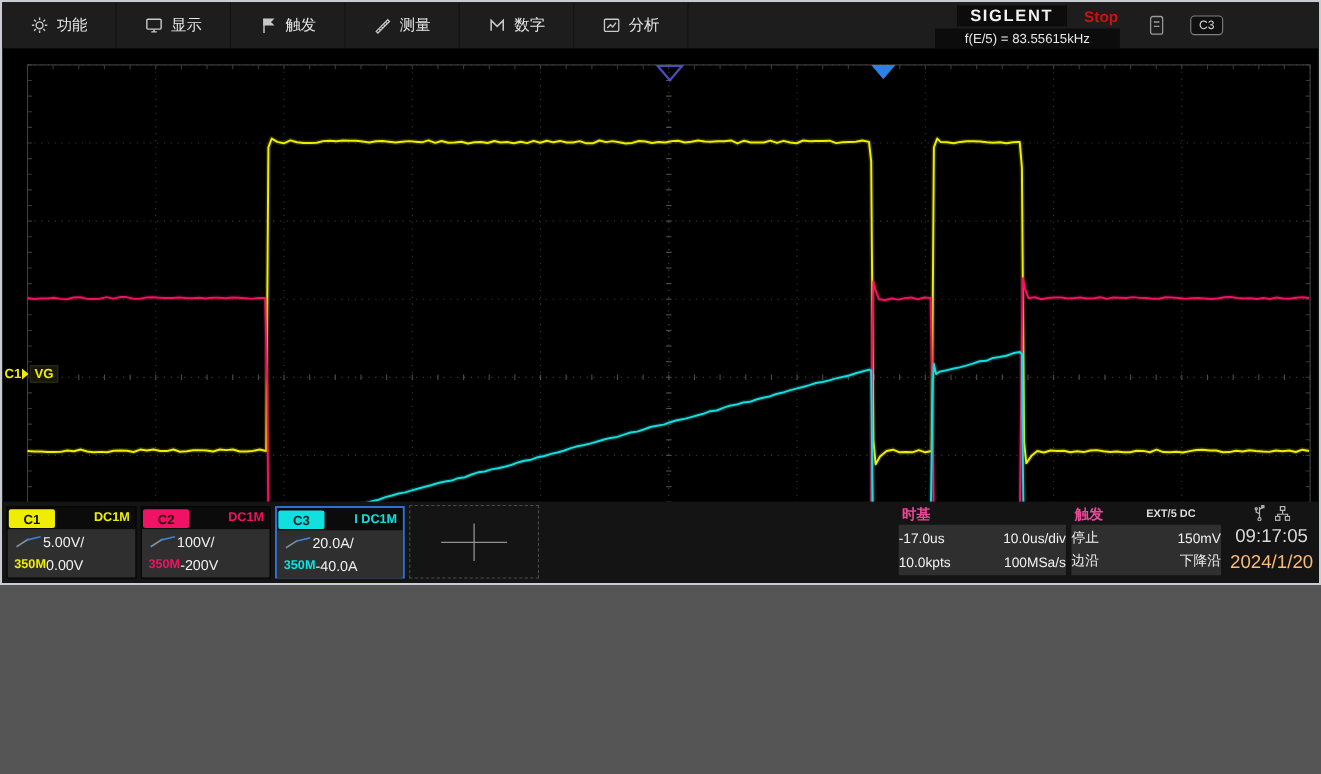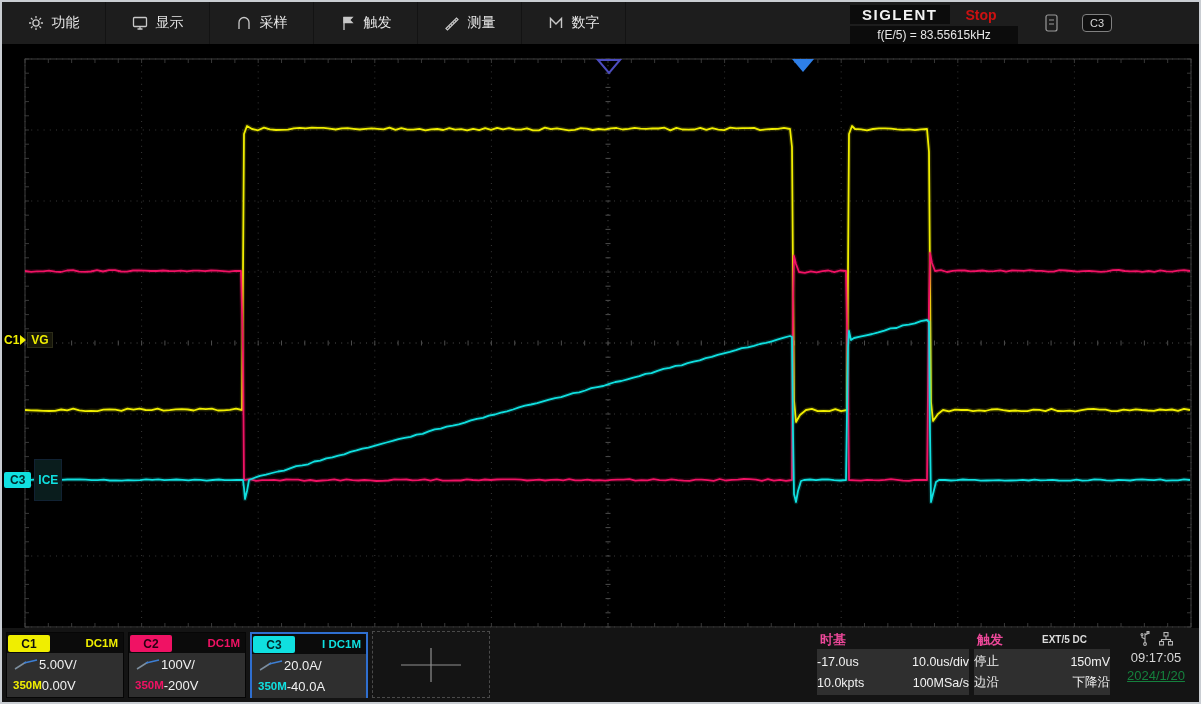--- a/index.html
+++ b/index.html
@@ -1,23 +1,23 @@
 <!DOCTYPE html>
 <html><head>
 <meta charset="utf-8">
 <style>
   html,body{margin:0;padding:0;background:#555;}
   *{box-sizing:border-box;font-family:"Liberation Sans","DejaVu Sans",sans-serif;}
-  .frame{position:relative;width:1201px;height:704px;background:#000;border:2px solid #c9cdd2;overflow:hidden;}
+  .frame{position:relative;width:1201px;height:532px;background:#000;border:2px solid #c9cdd2;overflow:hidden;}
   
   .topbar{position:absolute;left:0;top:0;width:1197px;height:42px;background:#1d1d1d;display:flex;align-items:stretch;z-index:3;}
   .menu-item{width:104px;display:flex;align-items:center;justify-content:center;gap:8px;color:#e6e6e6;font-size:14px;border-right:1px solid #131313;cursor:default;}
   .menu-item svg{flex:0 0 auto;}
   .brand-block{position:absolute;left:848px;top:3px;width:172px;z-index:4;}
-  .brand-row{display:flex;align-items:center;}
+  .brand-row{display:flex;align-items:center;margin-left:20px;}
   .brand-logo{background:#0c0c0c;color:#f2f2f2;font-weight:bold;font-size:15px;letter-spacing:1.5px;padding:1px 12px;}
   .run-state{color:#cc1111;font-weight:bold;font-size:14px;margin-left:16px;}
   .freq-box{margin-top:2px;background:#0c0c0c;color:#e8e8e8;font-size:12px;text-align:center;padding:2px 20px;width:168px;}
   .battery{position:absolute;left:1043px;top:11px;z-index:4;}
   .dev-badge{position:absolute;left:1080px;top:12px;z-index:4;border:1px solid #808080;border-radius:4px;color:#d8d8d8;font-size:11px;line-height:16px;padding:0 7px;background:#101010;}
   
   .ch-marker{position:absolute;z-index:2;display:flex;align-items:center;font-size:12px;font-weight:bold;transform:translateY(-50%);}
   .c1-marker{left:2px;top:338px;color:#f0ee00;}
   .c1-arrow{width:0;height:0;border-left:6px solid #f0ee00;border-top:5px solid transparent;border-bottom:5px solid transparent;margin:0 1px;}
   .c1-tag{background:#17170a;border:1px solid #2c2c18;padding:0 3px;color:#f0ee00;}
@@ -32,24 +32,24 @@
   .ch-tab{min-width:42px;height:17px;margin:1px 0 0 1px;border-radius:2px;font-weight:bold;font-size:12px;color:#101010;display:flex;align-items:center;justify-content:center;}
   .ch-coup{font-size:11.5px;font-weight:bold;padding-right:5px;}
   .ch-body{height:44px;background:#2f2f2f;color:#f0f0f0;font-size:13px;}
   .ch-row{display:flex;justify-content:flex-start;align-items:center;padding:1px 6px 0 6px;height:21px;}
   .bw{font-size:11.5px;font-weight:bold;}
   .add-box{position:absolute;left:370px;top:3px;width:118px;height:67px;border:1px dashed #4a4a4a;display:flex;align-items:center;justify-content:center;}
   .sec-title{position:absolute;top:3px;color:#ec4899;font-size:13px;font-weight:bold;z-index:4;}
   .panel{position:absolute;top:21px;height:46px;background:#2f2f2f;color:#f2f2f2;font-size:12.5px;padding:2px 0;}
   .panel .prow{display:flex;justify-content:space-between;height:21px;align-items:center;}
   .trig-src{position:absolute;top:6px;color:#dcdcdc;font-size:10px;font-weight:bold;z-index:4;}
-  .clock{position:absolute;left:1112px;top:2px;width:84px;text-align:center;color:#d8d8d8;font-size:13px;}
+  .clock{position:absolute;left:1112px;top:2px;width:84px;text-align:center;color:#d8d8d8;font-size:17px;}
   .clock .icons{height:17px;display:flex;justify-content:center;gap:8px;align-items:center;}
   .clock .t{margin-top:3px;}
-  .clock .d{margin-top:3px;color:#15803d;text-decoration:underline;}
+  .clock .d{margin-top:3px;color:#fdba74;}
   svg.scope{position:absolute;left:0;top:0;z-index:1;}
 </style>
 </head>
 <body>
 
 <div class="frame">
 
   <svg class="scope" id="scope-svg" width="1197" height="700">
       <line x1="23" y1="57" x2="23" y2="625" stroke="#383838" stroke-width="1" stroke-dasharray="1 5.2"></line>
       <line x1="139.6" y1="57" x2="139.6" y2="625" stroke="#383838" stroke-width="1" stroke-dasharray="1 5.2"></line>
@@ -367,44 +367,45 @@
       <span>功能</span>
     </div>
     <div class="menu-item">
       <svg width="16" height="16" viewBox="0 0 16 16" fill="none" stroke="#c8c8c8" stroke-width="1.3">
           <rect x="1.5" y="2.5" width="13" height="9" rx="1"></rect>
           <path d="M5.5 14h5M8 11.5V14"></path>
         </svg>
       <span>显示</span>
     </div>
     <div class="menu-item">
-      <svg width="16" height="16" viewBox="0 0 16 16" fill="none" stroke="#c8c8c8" stroke-width="1.3">
-          <path d="M3 14V7.5a5 5 0 0 1 10 0V14"></path>
-        </svg>
-      <span>采样</span>
-    </div>
-    <div class="menu-item">
       <svg width="16" height="16" viewBox="0 0 16 16" stroke="#c8c8c8" stroke-width="1.3">
           <path d="M4 15V2" fill="none"></path>
           <path d="M4 2.5h8L9.5 5 12 7.5H4z" fill="#c8c8c8"></path>
         </svg>
       <span>触发</span>
     </div>
     <div class="menu-item">
       <svg width="16" height="16" viewBox="0 0 16 16" fill="none" stroke="#c8c8c8" stroke-width="1.2">
           <path d="M2 13.5L12.5 3l1.5 1.5L3.5 15z"></path>
           <path d="M5 11.5l1 1M7 9.5l1 1M9 7.5l1 1M11 5.5l1 1"></path>
         </svg>
       <span>测量</span>
     </div>
     <div class="menu-item">
       <svg width="16" height="16" viewBox="0 0 16 16" fill="none" stroke="#c8c8c8" stroke-width="1.4">
           <path d="M2.5 13V3.5L8 9l5.5-5.5V13"></path>
         </svg>
       <span>数字</span>
+    </div>
+    <div class="menu-item">
+      <svg width="16" height="16" viewBox="0 0 16 16" fill="none" stroke="#c8c8c8" stroke-width="1.2">
+          <rect x="1.5" y="2.5" width="13" height="11" rx="1"></rect>
+          <path d="M4 10.5l3-3 2 2 3-4"></path>
+        </svg>
+      <span>分析</span>
     </div>
   </div>
 
   <div class="brand-block">
     <div class="brand-row">
       <span class="brand-logo">SIGLENT</span>
       <span class="run-state">Stop</span>
     </div>
     <div class="freq-box">f(E/5) = 83.55615kHz</div>
   </div>

